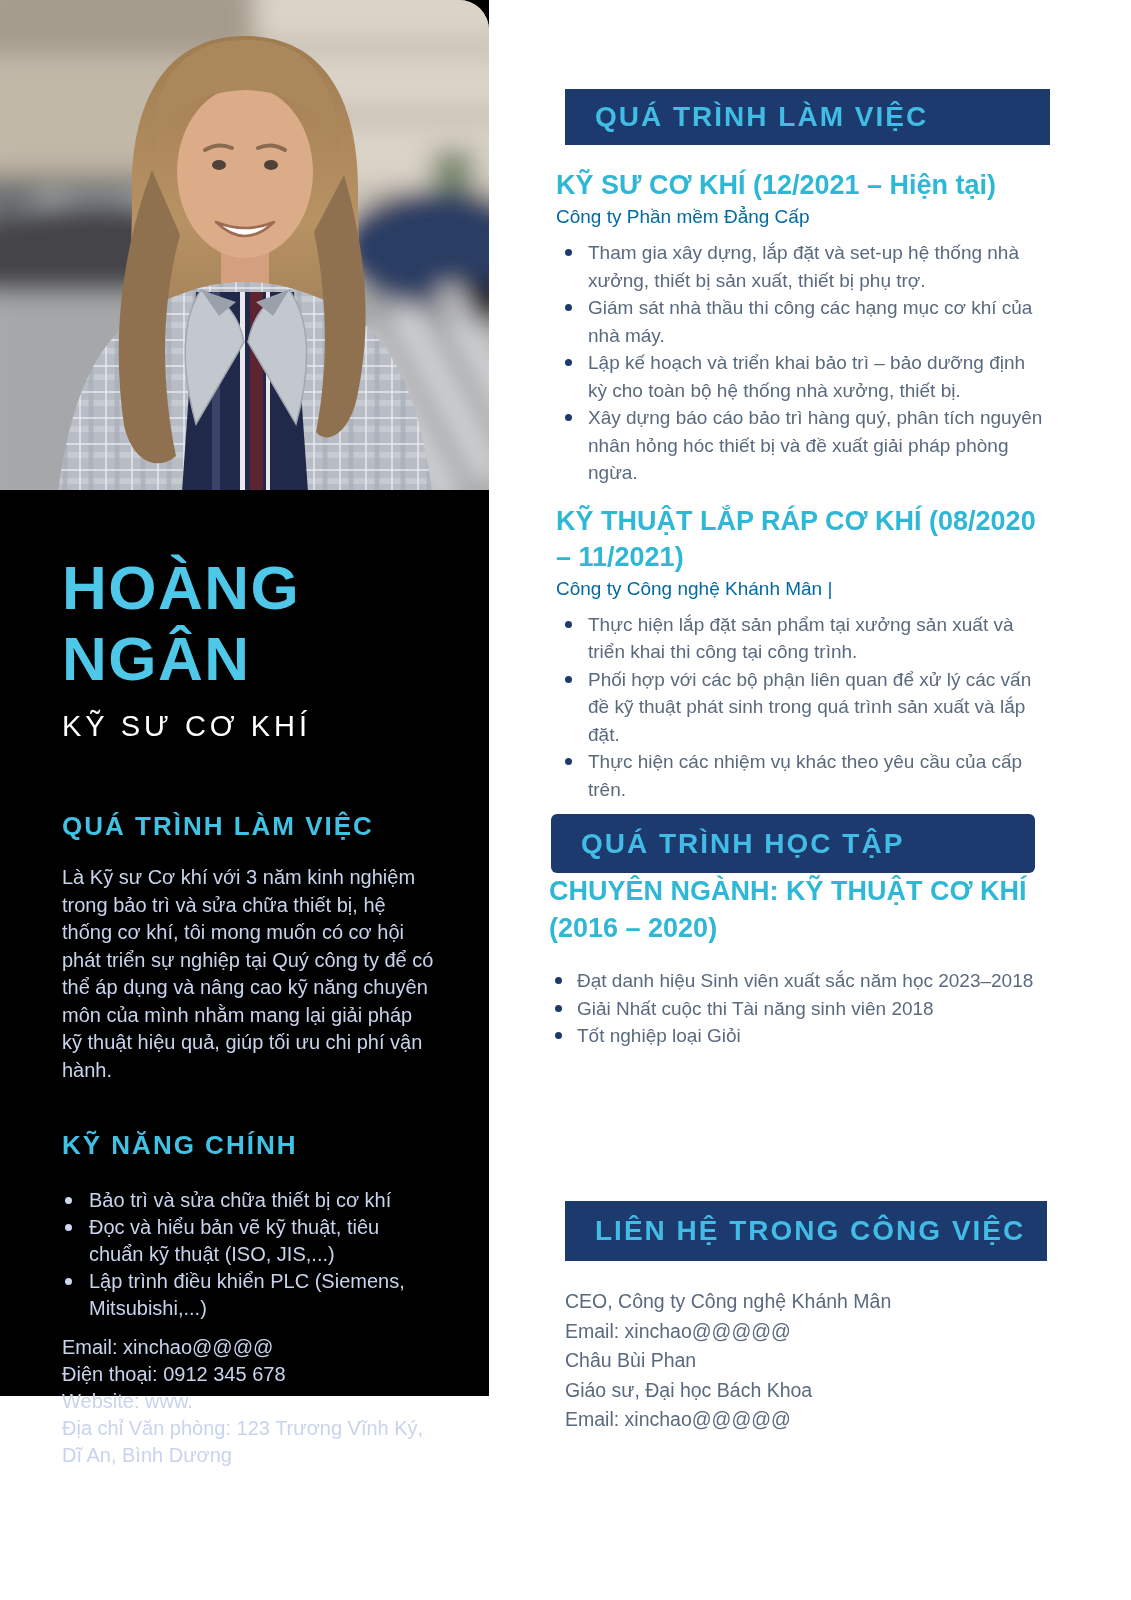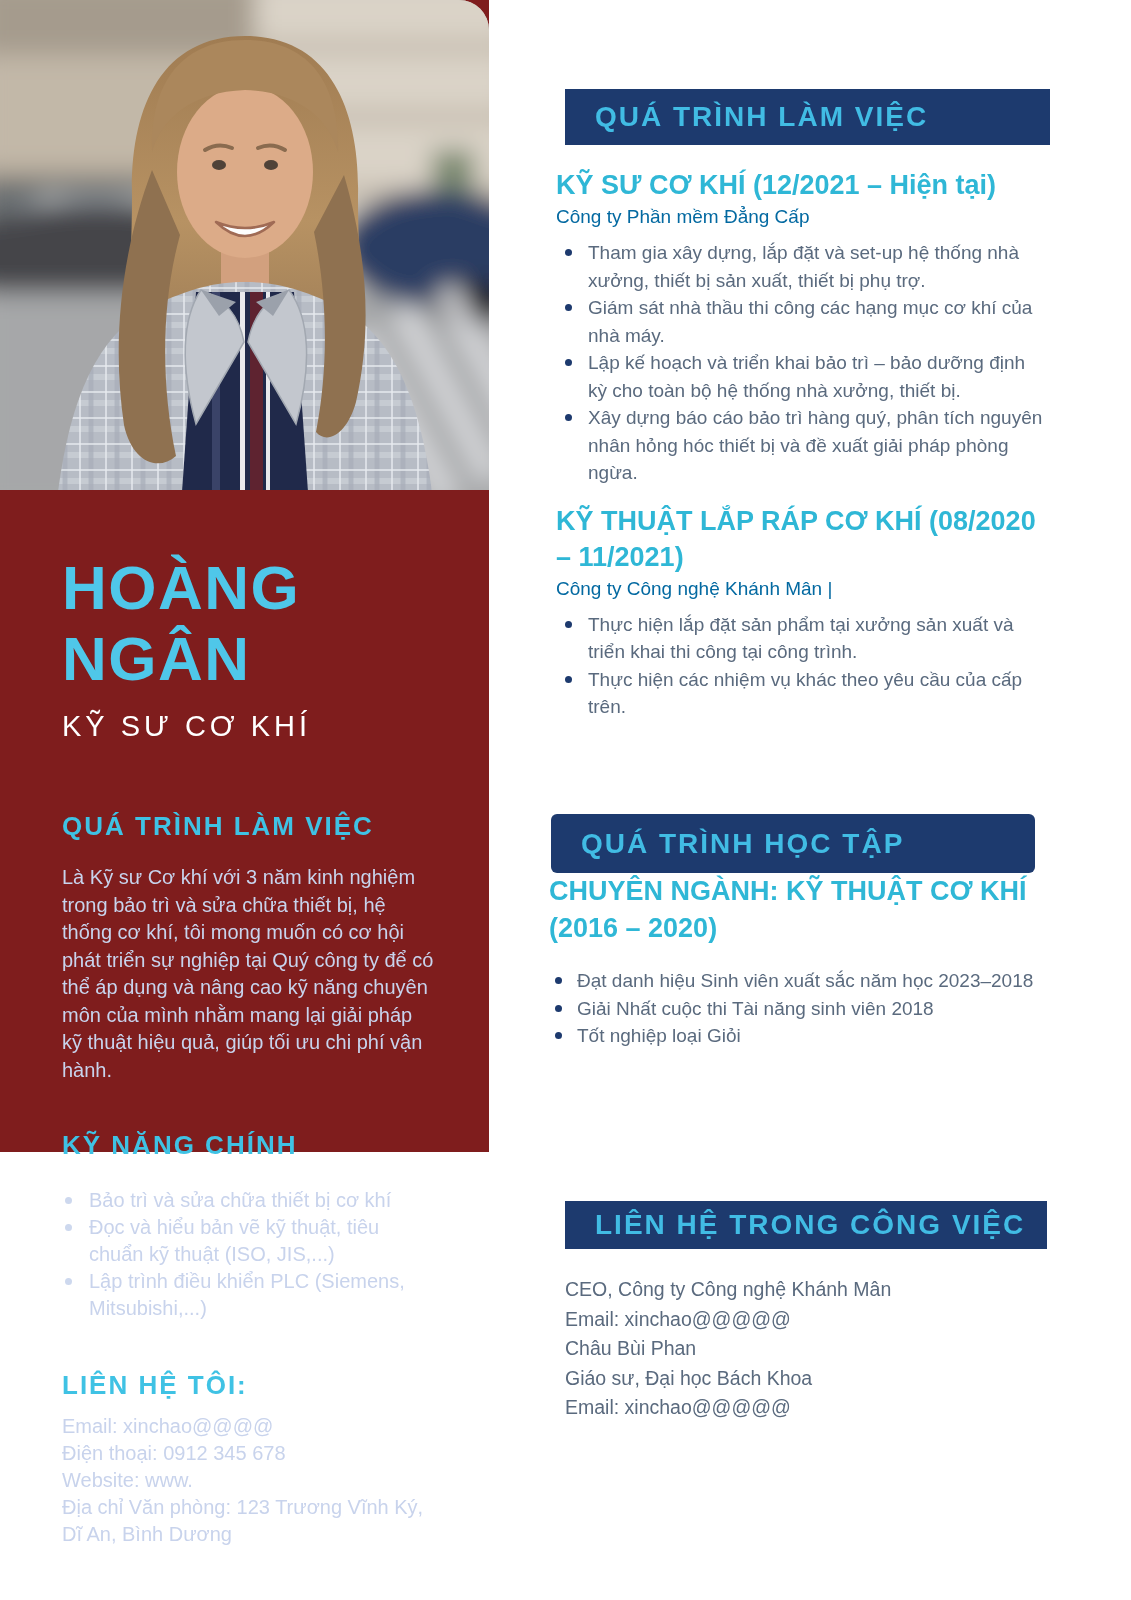--- a/index.html
+++ b/index.html
@@ -3,22 +3,22 @@
 <meta charset="utf-8">
 <style>
   html,body{margin:0;padding:0;}
   body{
     width:1131px;height:1600px;position:relative;background:#ffffff;
     font-family:"Liberation Sans","DejaVu Sans",sans-serif;
     -webkit-font-smoothing:antialiased;overflow:hidden;
   }
   
   .sidebar{
-    position:absolute;left:0;top:0;width:489px;height:1152px;
-    background:#7f1d1d;color:#c8d3ec;
+    position:absolute;left:0;top:0;width:489px;height:1396px;
+    background:#000000;color:#c8d3ec;
   }
   .photo{
     position:absolute;left:0;top:0;width:489px;height:490px;
     border-top-right-radius:30px;overflow:hidden;background:#b9b4ae;
   }
   .photo svg{display:block;}
   .side-content{
     position:absolute;left:0;top:490px;width:489px;
     padding:0 52px 0 62px;box-sizing:border-box;
   }
@@ -52,21 +52,21 @@
   .sec-exp{left:556px;top:89px;width:500px;}
   .sec-edu{left:549px;top:814px;width:500px;}
   .sec-ref{left:565px;top:1201px;width:500px;}
   .sec-box{
     background:#1d3a6e;color:#41bce4;font-weight:700;font-size:28px;
     letter-spacing:2px;box-sizing:border-box;padding-left:30px;
     display:flex;align-items:center;
   }
   .box-exp{width:485px;height:56px;margin-left:9px;}
   .box-edu{width:484px;height:59px;margin-left:2px;border-radius:6px;}
-  .box-ref{width:482px;height:48px;}
+  .box-ref{width:482px;height:60px;}
   .job-title{
     color:#2fb7d6;font-size:27px;font-weight:700;line-height:36px;max-width:495px;
   }
   .jt1{margin-top:22px;}
   .jt2{margin-top:16px;}
   .company{margin-top:3px;color:#0369a1;font-size:19px;font-weight:400;}
   .main-list{list-style:none;margin:11px 0 0 0;padding:0;max-width:487px;}
   .main-list li{
     position:relative;padding-left:32px;color:#5a6a7e;font-size:19px;line-height:27.5px;
   }
@@ -177,21 +177,20 @@
     <div class="side-heading h-about">QUÁ TRÌNH LÀM VIỆC</div>
     <div class="side-para">Là Kỹ sư Cơ khí với 3 năm kinh nghiệm trong bảo trì và sửa chữa thiết bị, hệ thống cơ khí, tôi mong muốn có cơ hội phát triển sự nghiệp tại Quý công ty để có thể áp dụng và nâng cao kỹ năng chuyên môn của mình nhằm mang lại giải pháp kỹ thuật hiệu quả, giúp tối ưu chi phí vận hành.</div>
 
     <div class="side-heading h-skills">KỸ NĂNG CHÍNH</div>
     <ul class="side-list">
       <li>Bảo trì và sửa chữa thiết bị cơ khí</li>
       <li>Đọc và hiểu bản vẽ kỹ thuật, tiêu chuẩn kỹ thuật (ISO, JIS,...)</li>
       <li>Lập trình điều khiển PLC (Siemens, Mitsubishi,...)</li>
     </ul>
 
-    <div class="side-heading h-contact">LIÊN HỆ TÔI:</div>
     <div class="contact-lines">
       <div>Email: xinchao@@@@</div>
       <div>Điện thoại: 0912 345 678</div>
       <div>Website: www.</div>
       <div>Địa chỉ Văn phòng: 123 Trương Vĩnh Ký, Dĩ An, Bình Dương</div>
     </div>
   </div>
 </div>
 
 <div class="section sec-exp">
@@ -203,20 +202,21 @@
     <li>Tham gia xây dựng, lắp đặt và set-up hệ thống nhà xưởng, thiết bị sản xuất, thiết bị phụ trợ.</li>
     <li>Giám sát nhà thầu thi công các hạng mục cơ khí của nhà máy.</li>
     <li>Lập kế hoạch và triển khai bảo trì – bảo dưỡng định kỳ cho toàn bộ hệ thống nhà xưởng, thiết bị.</li>
     <li>Xây dựng báo cáo bảo trì hàng quý, phân tích nguyên nhân hỏng hóc thiết bị và đề xuất giải pháp phòng ngừa.</li>
   </ul>
 
   <div class="job-title jt2">KỸ THUẬT LẮP RÁP CƠ KHÍ (08/2020 – 11/2021)</div>
   <div class="company">Công ty Công nghệ Khánh Mân |</div>
   <ul class="main-list">
     <li>Thực hiện lắp đặt sản phẩm tại xưởng sản xuất và triển khai thi công tại công trình.</li>
+    <li>Phối hợp với các bộ phận liên quan để xử lý các vấn đề kỹ thuật phát sinh trong quá trình sản xuất và lắp đặt.</li>
     <li>Thực hiện các nhiệm vụ khác theo yêu cầu của cấp trên.</li>
   </ul>
 </div>
 
 <div class="section sec-edu">
   <div class="sec-box box-edu">QUÁ TRÌNH HỌC TẬP</div>
   <div class="major-title">CHUYÊN NGÀNH: KỸ THUẬT CƠ KHÍ (2016 – 2020)</div>
   <ul class="main-list edu-list">
     <li>Đạt danh hiệu Sinh viên xuất sắc năm học 2023–2018</li>
     <li>Giải Nhất cuộc thi Tài năng sinh viên 2018</li>

